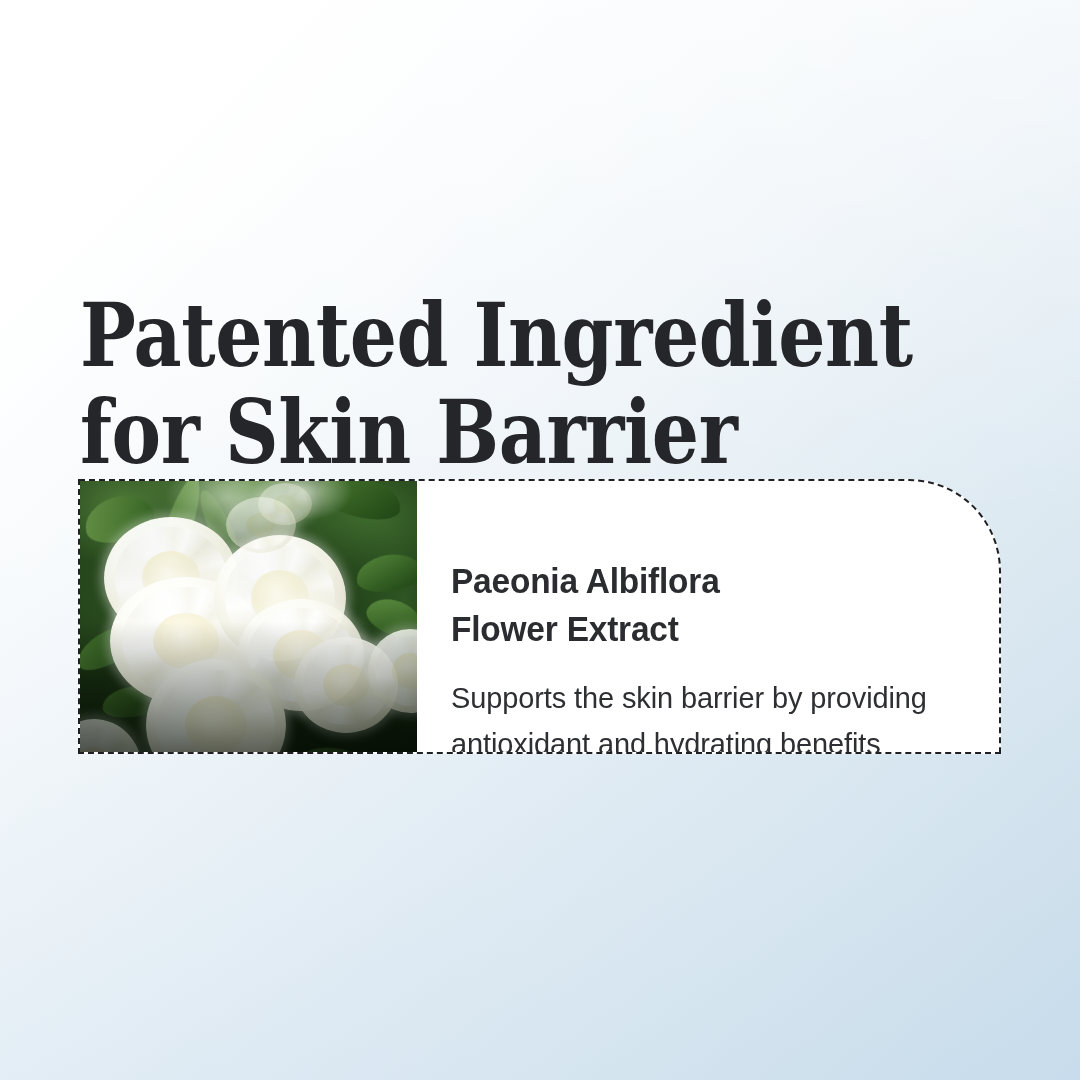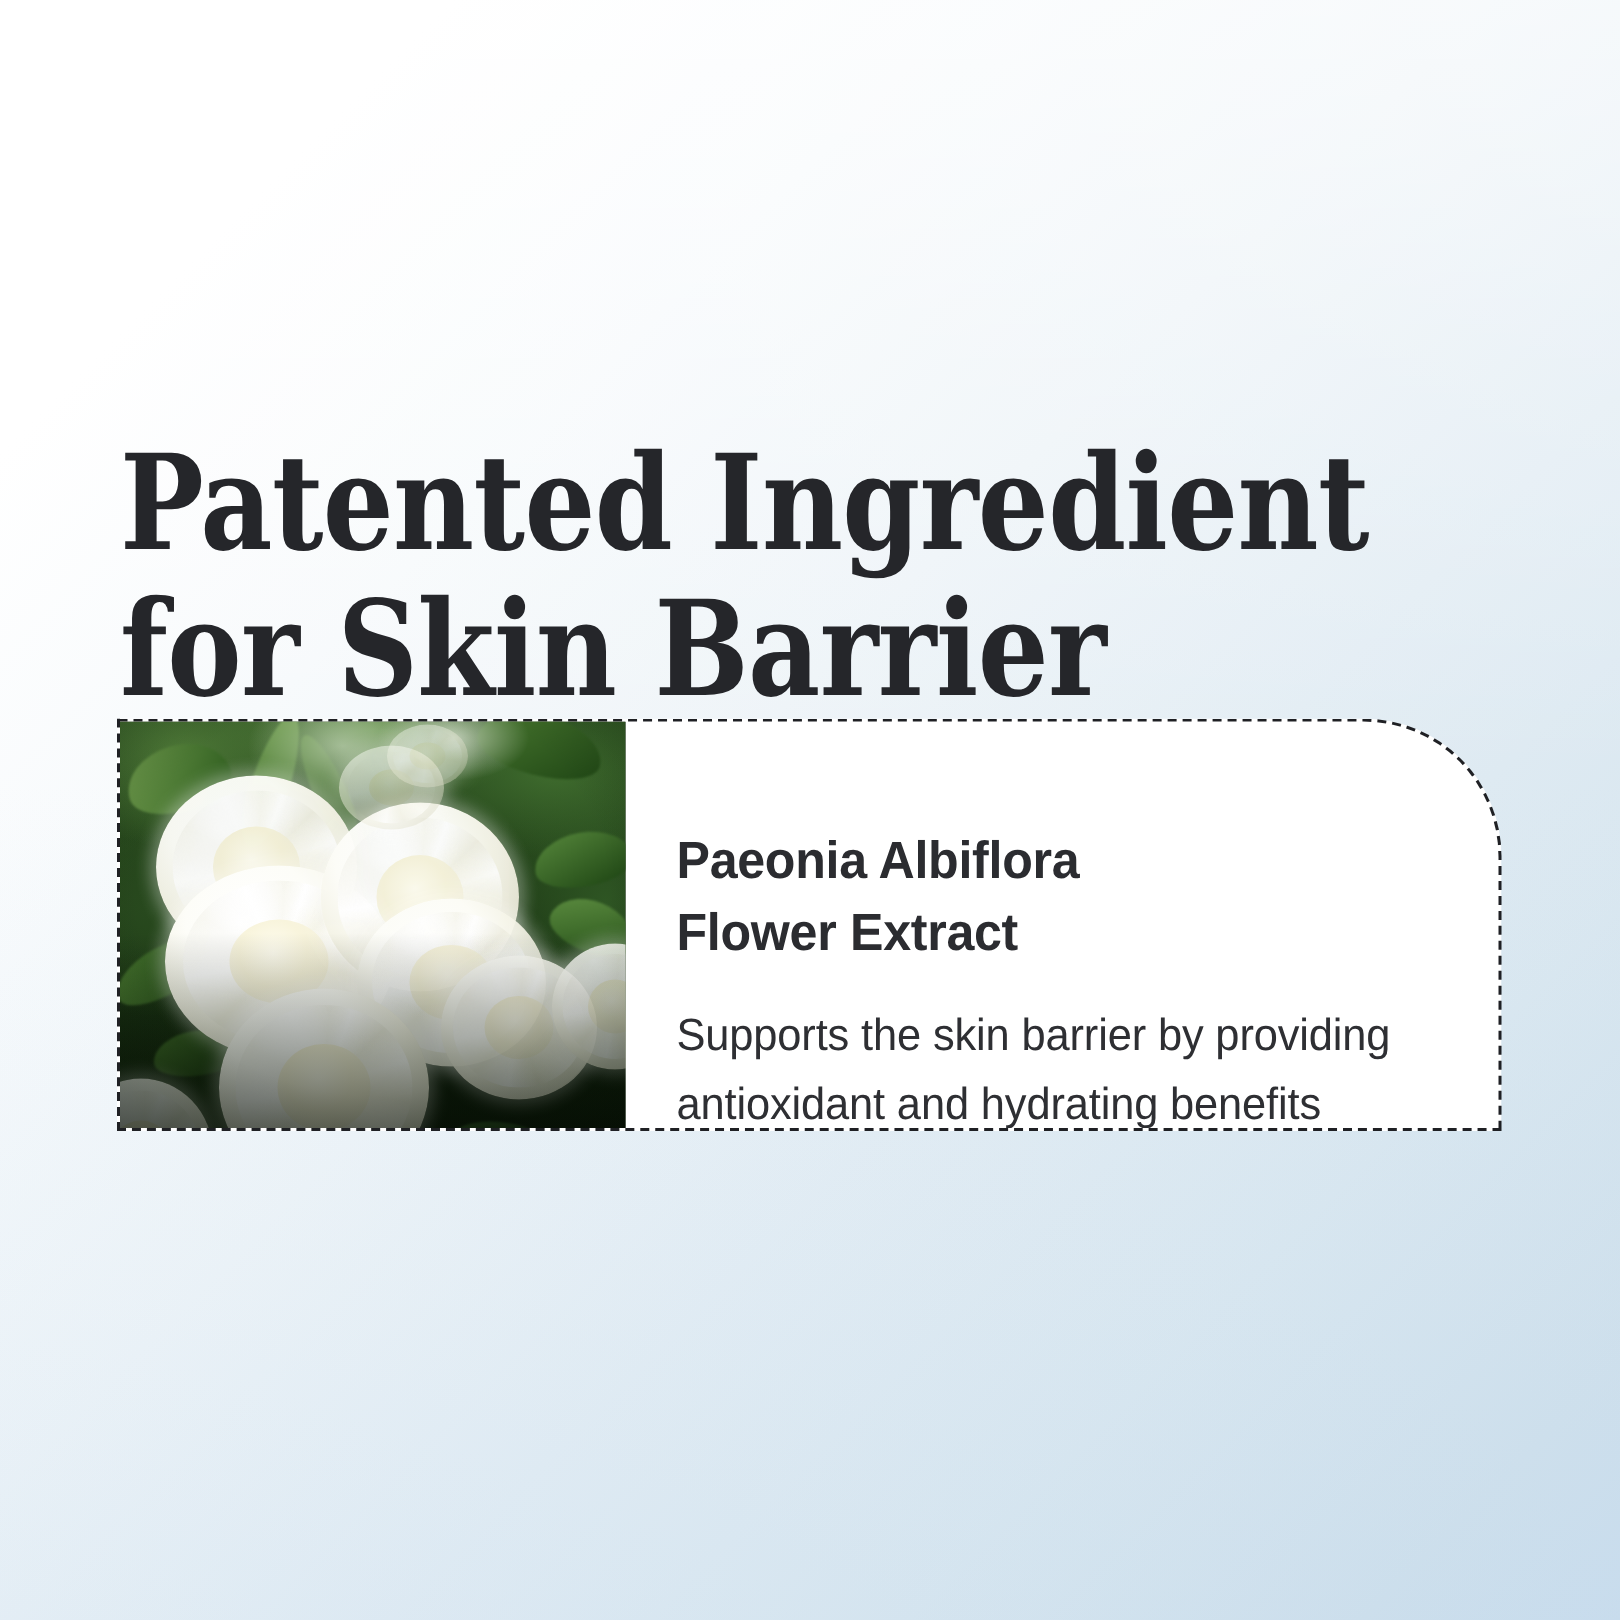--- a/index.html
+++ b/index.html
@@ -71,21 +71,21 @@
     left: 78px;
     top: 479px;
     width: 923px;
     height: 275px;
     z-index: 3;
     box-sizing: border-box;
     background: #ffffff;
     border: 2px dashed #1f2024;
     border-radius: 0 92px 0 0;
     display: flex;
-    align-items: center;
+    align-items: flex-start;
     overflow: hidden;
   }
 
   
   .card-photo {
     position: relative;
     flex: 0 0 337px;
     width: 337px;
     height: 100%;
     overflow: hidden;

